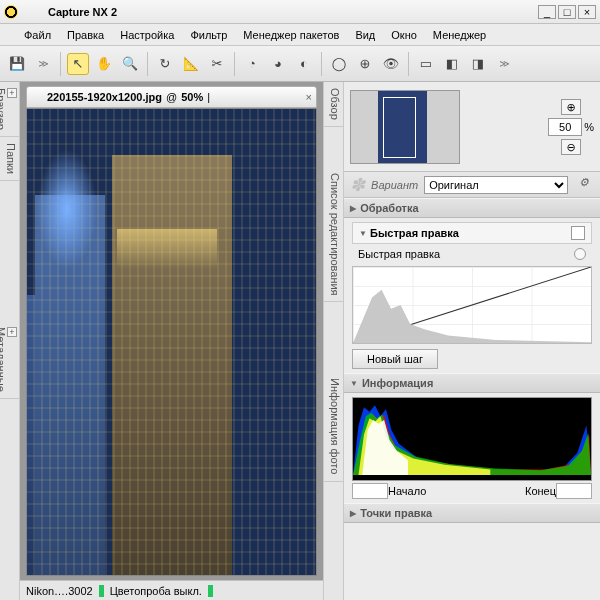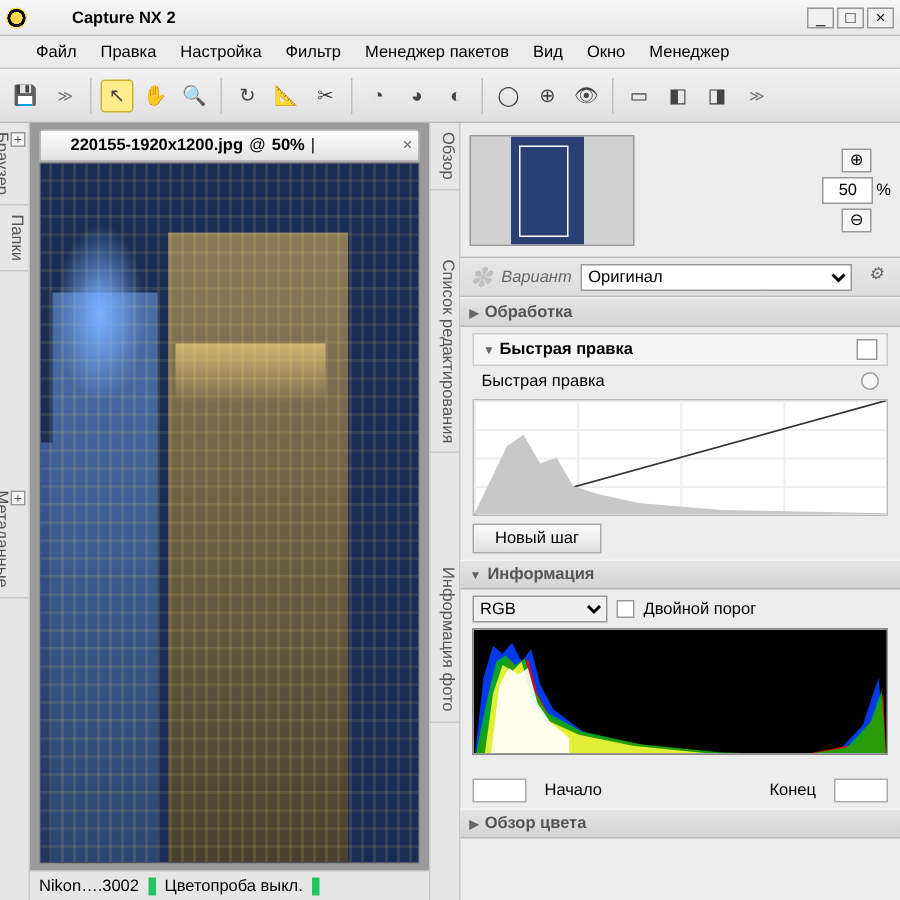--- a/index.html
+++ b/index.html
@@ -12,21 +12,21 @@
 .menubar span { padding: 2px 6px; cursor: pointer; }
 .toolbar { height: 36px; background: linear-gradient(#f2f2f2,#e0e0e0); border-bottom: 1px solid #b8b8b8; display: flex; align-items: center; padding: 0 6px; gap: 4px; }
 .tbtn { width: 22px; height: 22px; display: flex; align-items: center; justify-content: center; border-radius: 3px; cursor: pointer; color: #444; font-size: 13px; }
 .tbtn.sel { background: #ffec8b; border: 1px solid #d0b030; }
 .tsep { width: 1px; height: 24px; background: #c0c0c0; margin: 0 2px; }
 .more { font-size: 10px; letter-spacing: -1px; color: #777; }
 .main { display: flex; height: 518px; }
 .leftside { width: 20px; background: #e6e6e6; border-right: 1px solid #c8c8c8; display: flex; flex-direction: column; }
 .sidetab { writing-mode: vertical-rl; padding: 6px 2px; font-size: 10px; color: #555; border-bottom: 1px solid #c8c8c8; cursor: pointer; text-align: center; }
 .sidetab .plus { writing-mode: horizontal-tb; display: block; margin-bottom: 3px; border: 1px solid #999; width: 10px; height: 10px; line-height: 8px; font-size: 9px; background: #f5f5f5; }
-.center { width: 266px; background: #9a9a9a; display: flex; flex-direction: column; position: relative; }
+.center { width: 303px; background: #9a9a9a; display: flex; flex-direction: column; position: relative; }
 .imgtab { height: 22px; background: linear-gradient(#fefefe,#e2e2e2); border: 1px solid #b0b0b0; margin: 4px 6px 0 6px; display: flex; align-items: center; padding: 0 4px; gap: 4px; border-radius: 3px 3px 0 0; }
 .imgtab .x { margin-left: auto; cursor: pointer; color: #666; }
 .imgview { flex: 1; margin: 0 6px 4px 6px; background: #1a2d55; position: relative; overflow: hidden; border: 1px solid #888; }
 .building { position: absolute; bottom: 0; }
 .b1 { left: 8px; width: 70px; height: 380px; background: linear-gradient(180deg,#4a6da8,#2d4570); }
 .b2 { left: 85px; width: 120px; height: 420px; background: linear-gradient(180deg,#8a7a5a,#4a4030); }
 .b3 { left: 0; width: 50px; height: 280px; background: linear-gradient(180deg,#3a5a95,#203560); }
 .windows { position: absolute; inset: 0; opacity: 0.8;
   background-image:
     repeating-linear-gradient(90deg, transparent 0 6px, rgba(255,230,120,0.15) 6px 8px),
@@ -61,21 +61,21 @@
   background-size: 25% 25%; }
 .histcurve .diag { position: absolute; left: 0; top: 0; width: 100%; height: 100%; }
 .histcurve svg.mini { position: absolute; left: 0; bottom: 0; }
 .newstep { display: inline-block; padding: 3px 14px; border: 1px solid #aaa; border-radius: 0; background: linear-gradient(#fafafa,#e0e0e0); margin-top: 3px; cursor: pointer; }
 .histsection { padding: 4px 8px; }
 .histctrl { display: flex; align-items: center; gap: 6px; margin-bottom: 4px; }
 .histctrl select { width: 90px; height: 18px; border: 1px solid #999; }
 .histctrl .cb { width: 12px; height: 12px; border: 1px solid #999; background: #fff; }
 .bighist { height: 84px; border: 1px solid #999; background: #000; position: relative; overflow: hidden; }
 .bighist svg { position: absolute; inset: 0; }
-.rangerow { display: flex; align-items: center; gap: 12px; margin-top: 16px; font-size: 10px; }
+.rangerow { display: flex; align-items: center; gap: 0; margin-top: 2px; font-size: 10px; }
 .rangerow input { width: 36px; height: 16px; border: 1px solid #aaa; }
 </style>
 </head>
 <body>
 
 <div class="titlebar">
   <div class="logo"></div>
   <div class="title">Capture NX 2</div>
   <div class="winbtn">_</div>
   <div class="winbtn">□</div>
@@ -199,41 +199,36 @@
         </svg>
       </div>
       <div class="newstep">Новый шаг</div>
     </div>
 
     <div class="section-hdr">
       <span class="tri">▼</span>
       <span>Информация</span>
     </div>
     <div class="histsection">
-      <div class="histctrl">
-        <select><option>RGB</option></select>
-        <div class="cb"></div>
-        <span>Двойной порог</span>
-      </div>
       <div class="bighist">
         <svg viewBox="0 0 260 84" preserveAspectRatio="none">
           <polygon fill="#0040ff" opacity="0.9" points="0,84 6,30 12,10 18,15 24,8 30,20 36,12 42,35 50,50 70,65 100,72 150,78 200,80 230,76 245,60 255,30 260,84"></polygon>
           <polygon fill="#ff0000" opacity="0.8" points="0,84 10,55 16,25 22,18 28,25 34,18 40,40 48,55 70,66 110,73 160,78 210,78 240,72 252,55 258,40 260,84"></polygon>
           <polygon fill="#00c000" opacity="0.8" points="0,84 8,45 14,20 20,16 26,22 32,18 38,38 46,52 68,64 105,72 155,77 205,79 235,74 250,58 257,38 260,84"></polygon>
           <polygon fill="#ffff40" opacity="0.85" points="6,84 12,40 18,22 24,26 30,20 36,42 44,56 66,66 100,73 150,78 150,84"></polygon>
           <polygon fill="#ffffff" opacity="0.9" points="10,84 16,35 22,24 28,28 34,24 40,46 48,58 60,68 60,84"></polygon>
         </svg>
       </div>
       <div class="rangerow">
         <input style="">
         <span>Начало</span>
         <span style="flex:1"></span>
         <span>Конец</span>
         <input style="">
       </div>
     </div>
 
     <div class="section-hdr">
       <span class="tri">▶</span>
-      <span>Обзор цвета</span>
+      <span>Точки правка</span>
     </div>
   </div>
 </div>
 
 </body></html>

